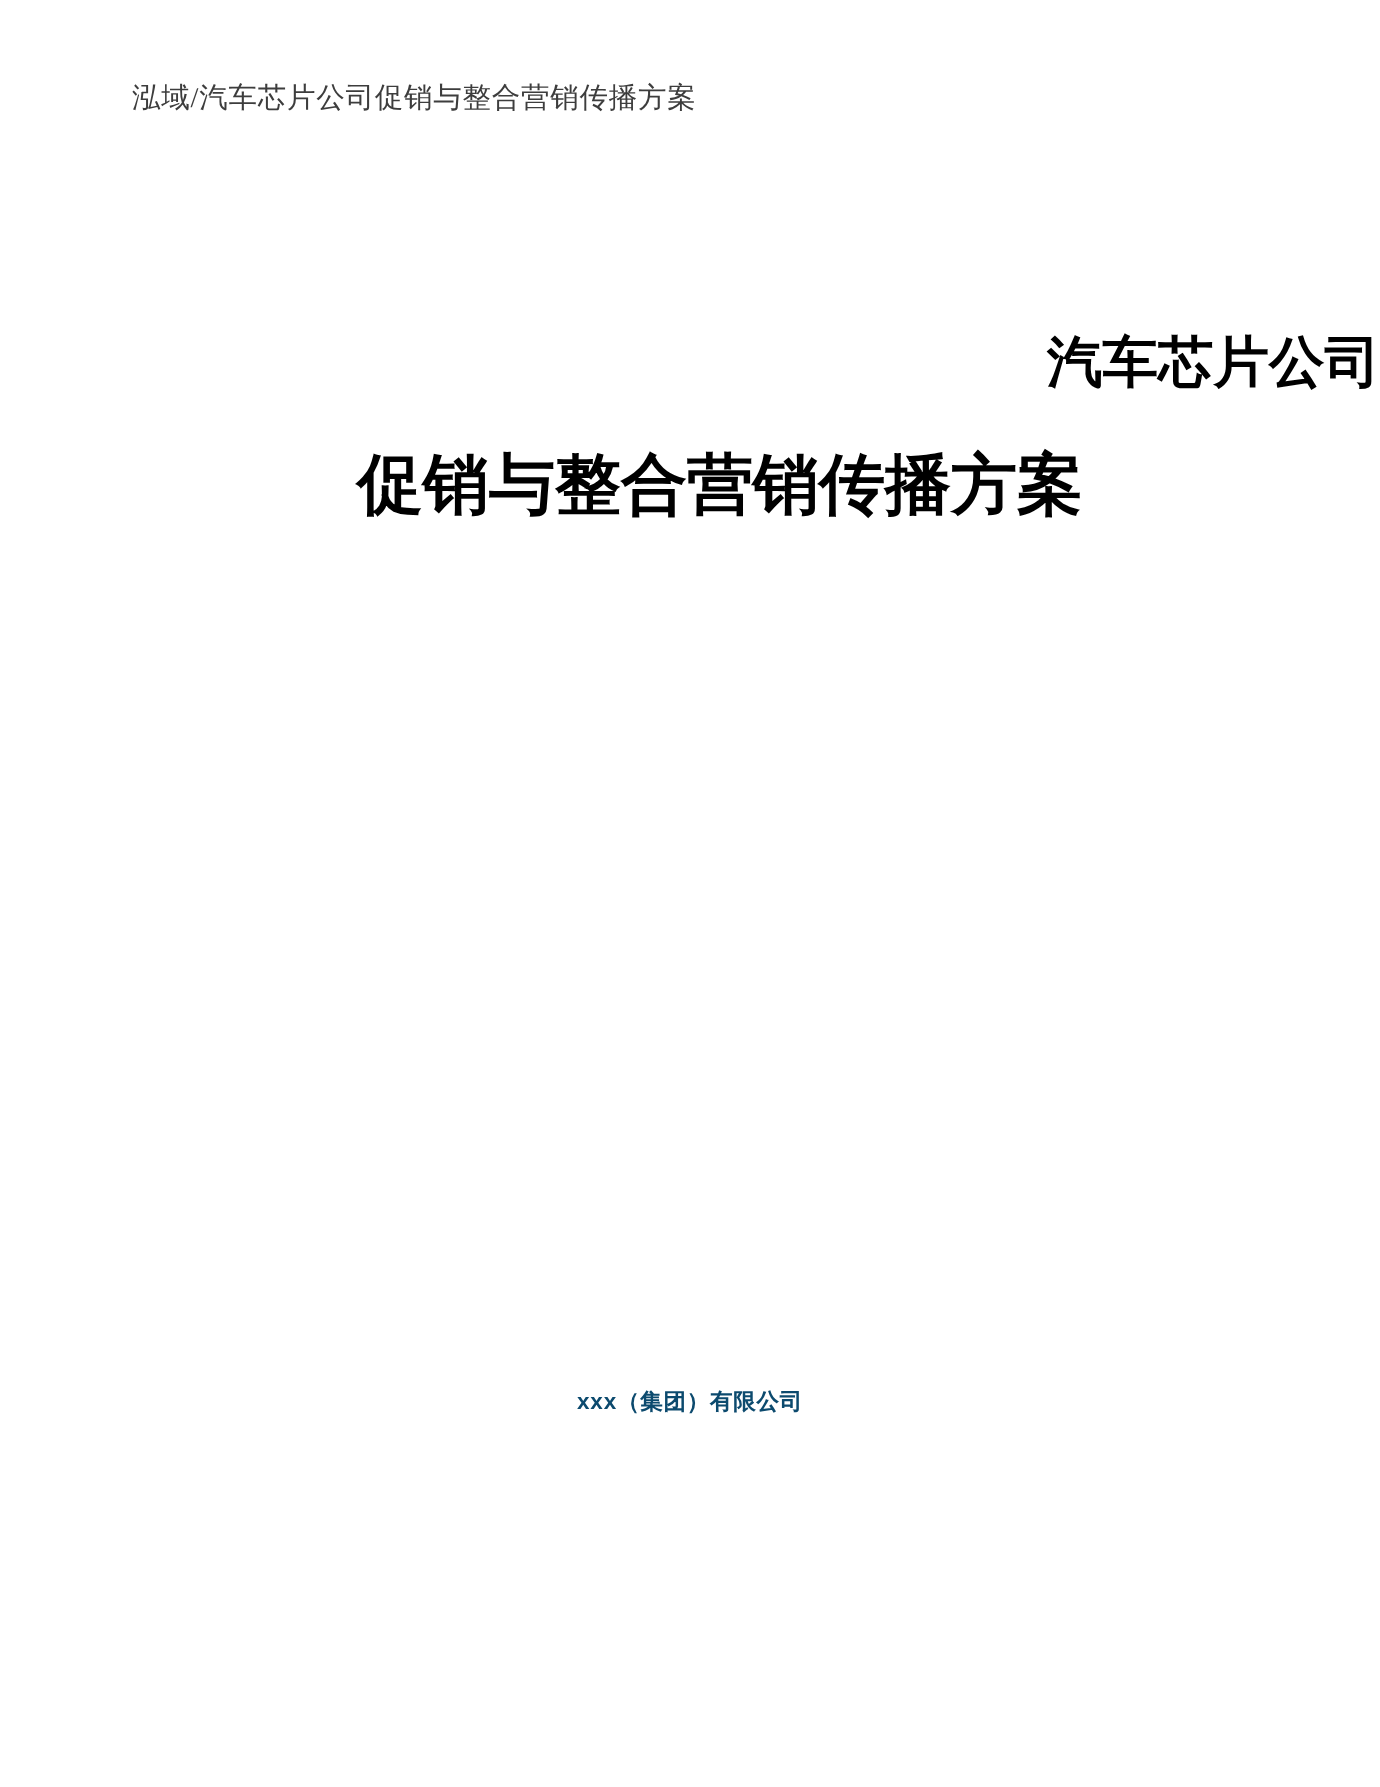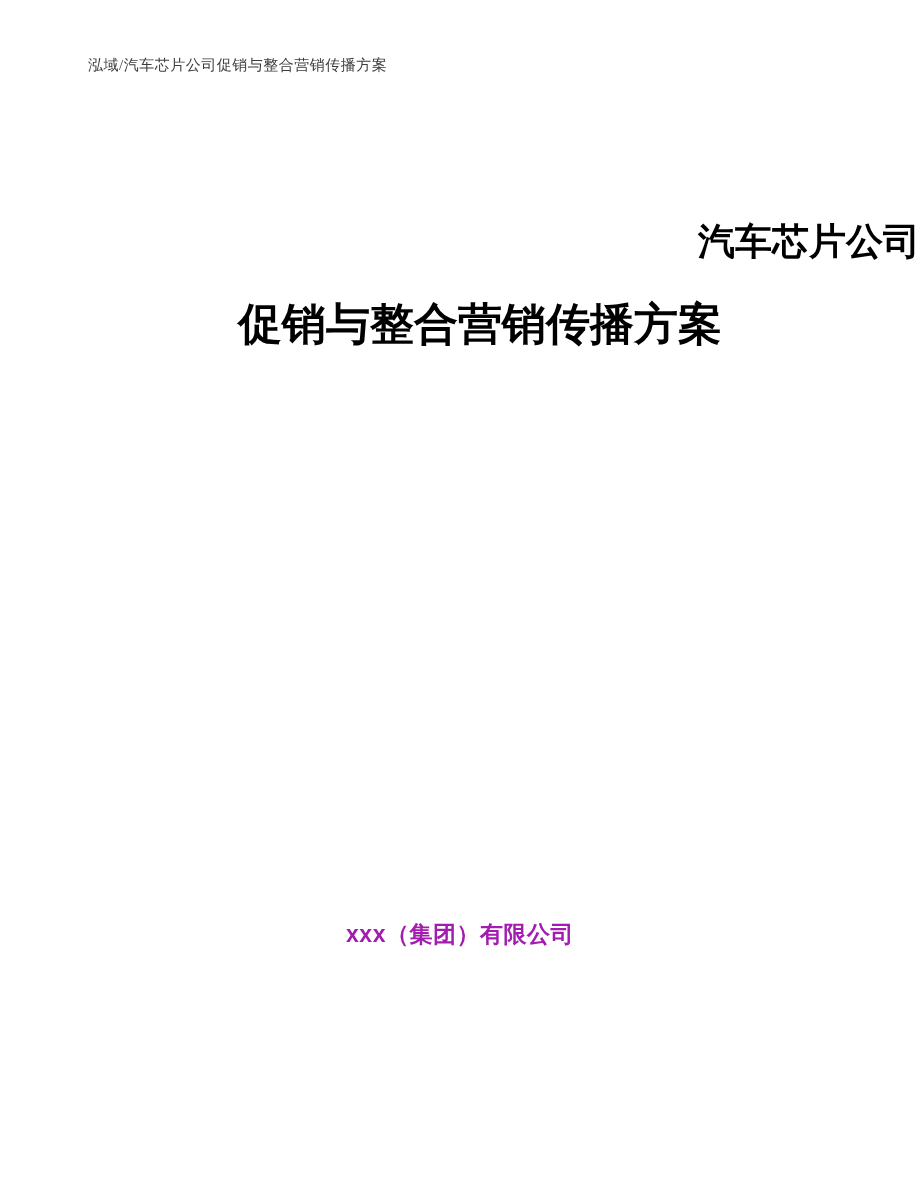--- a/index.html
+++ b/index.html
@@ -14,21 +14,21 @@
     background: #ffffff;
     overflow: hidden;
     font-family: "Liberation Sans", sans-serif;
   }
   .doc-header {
     position: absolute;
     top: 55px;
     left: 88px;
     width: 740px;
     font-family: "Liberation Serif", serif;
-    font-size: 15px;
+    font-size: 19px;
     line-height: 21px;
     font-weight: 400;
     color: #3d3d3d;
     letter-spacing: 0.5px;
     white-space: nowrap;
   }
   .title-block {
     position: absolute;
     top: 0;
     left: 0;
@@ -61,24 +61,24 @@
     letter-spacing: 0px;
     text-align: center;
     padding-left: 20px;
   }
   .company-line {
     position: absolute;
     top: 918px;
     left: 0;
     width: 920px;
     margin: 0;
-    font-size: 23px;
+    font-size: 15px;
     line-height: 33px;
     font-weight: 700;
-    color: #a21caf;
+    color: #0c4a6e;
     letter-spacing: 0.5px;
     text-align: center;
   }
 </style>
 </head>
 <body>
 
 <div class="page">
 
   <div class="doc-header">泓域/汽车芯片公司促销与整合营销传播方案</div>

